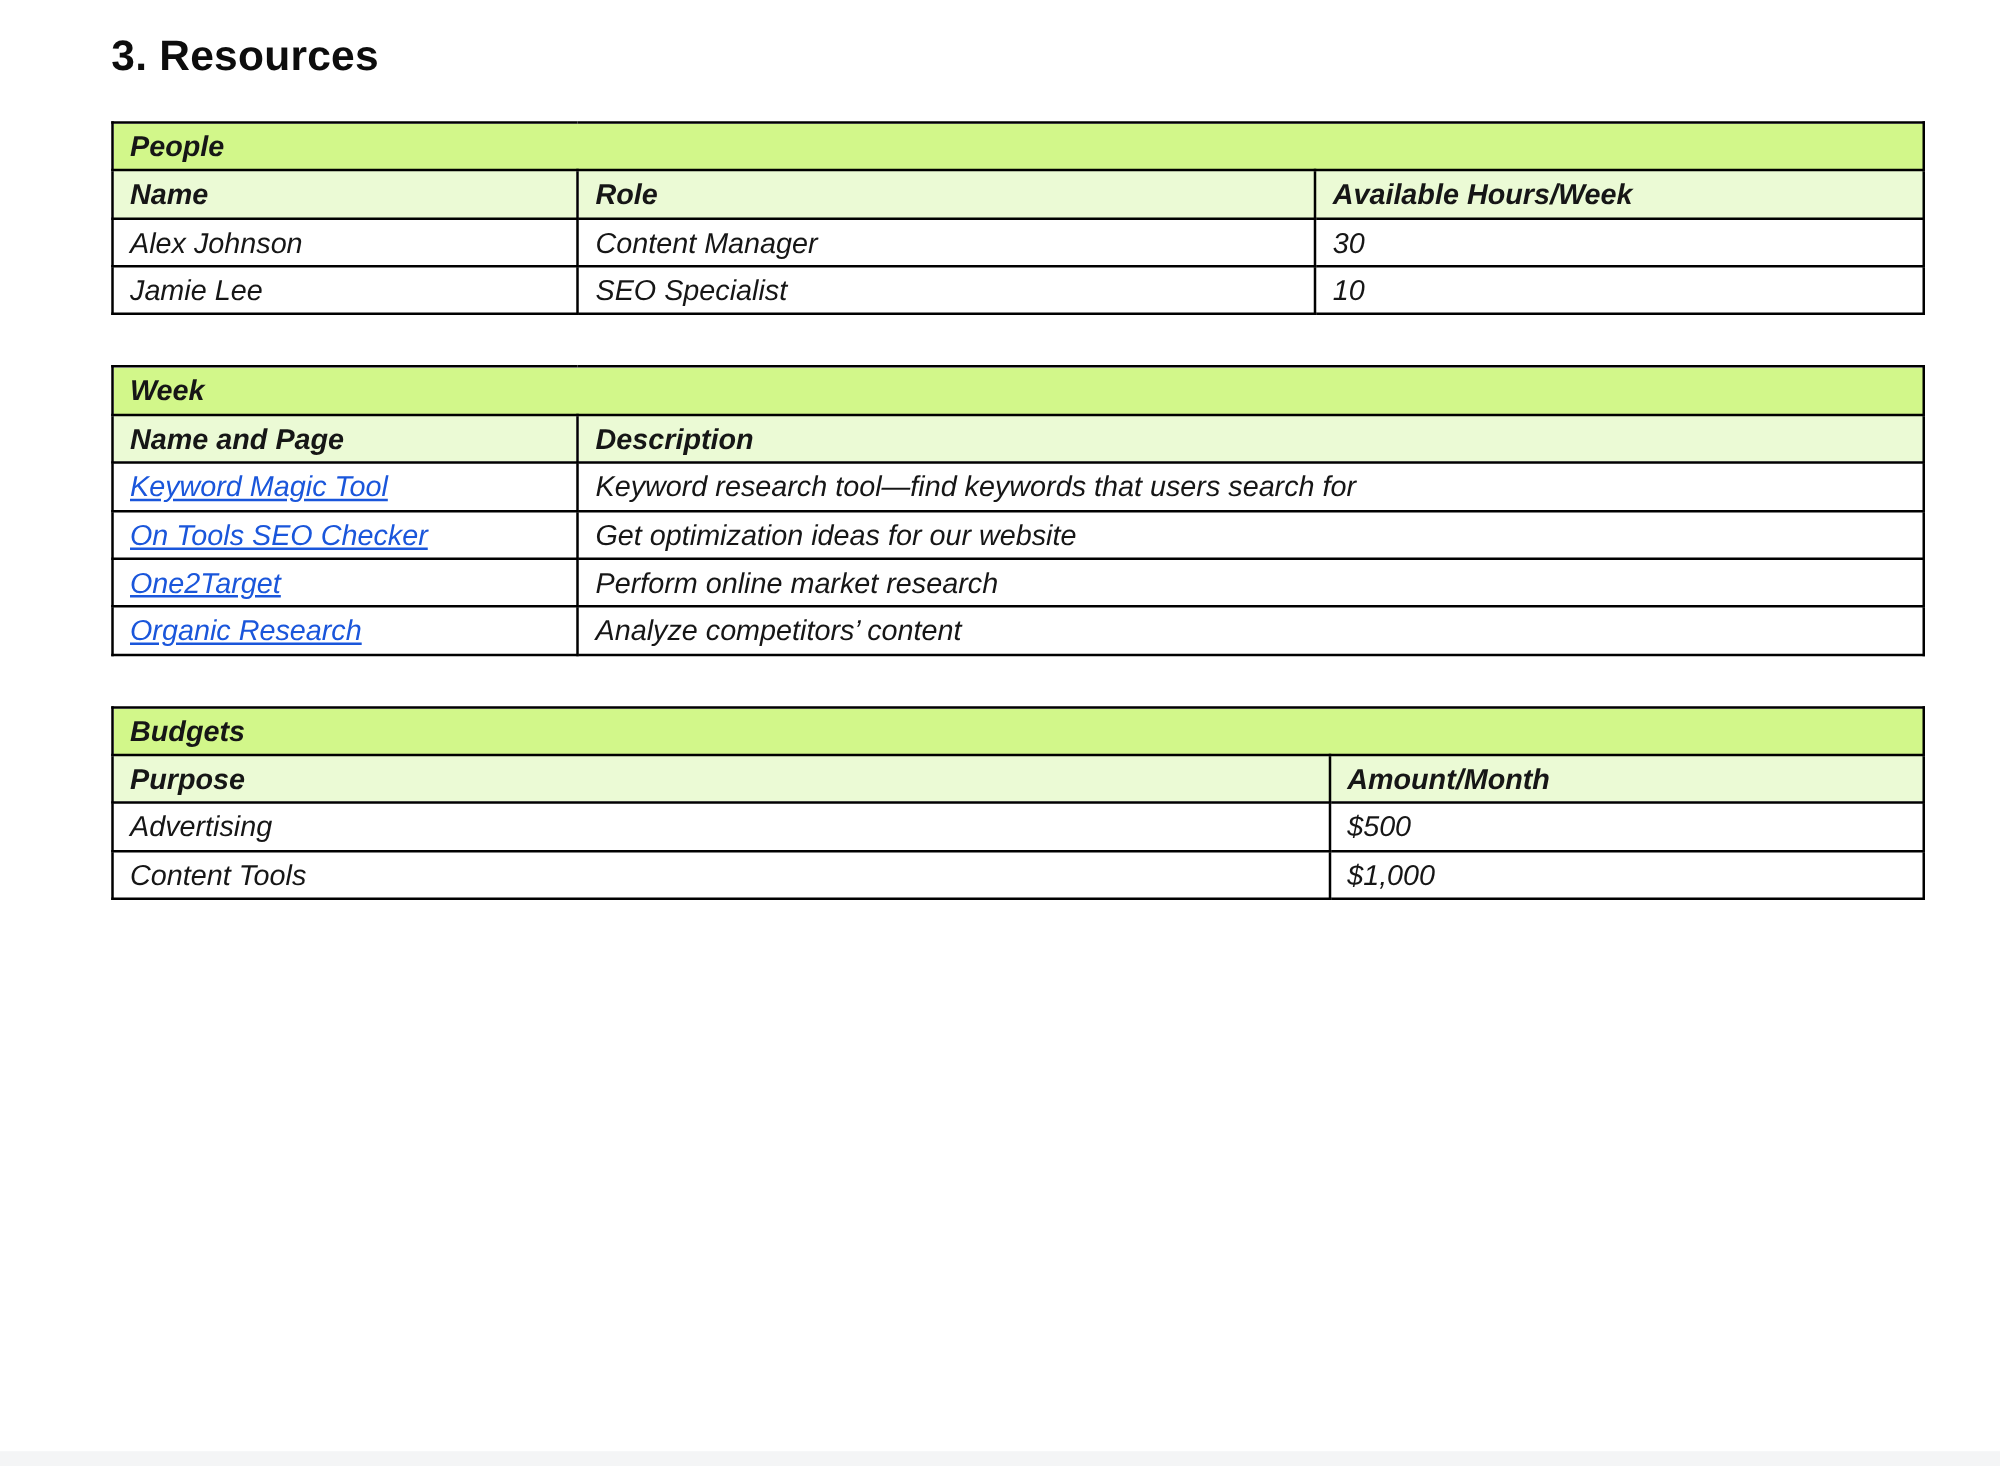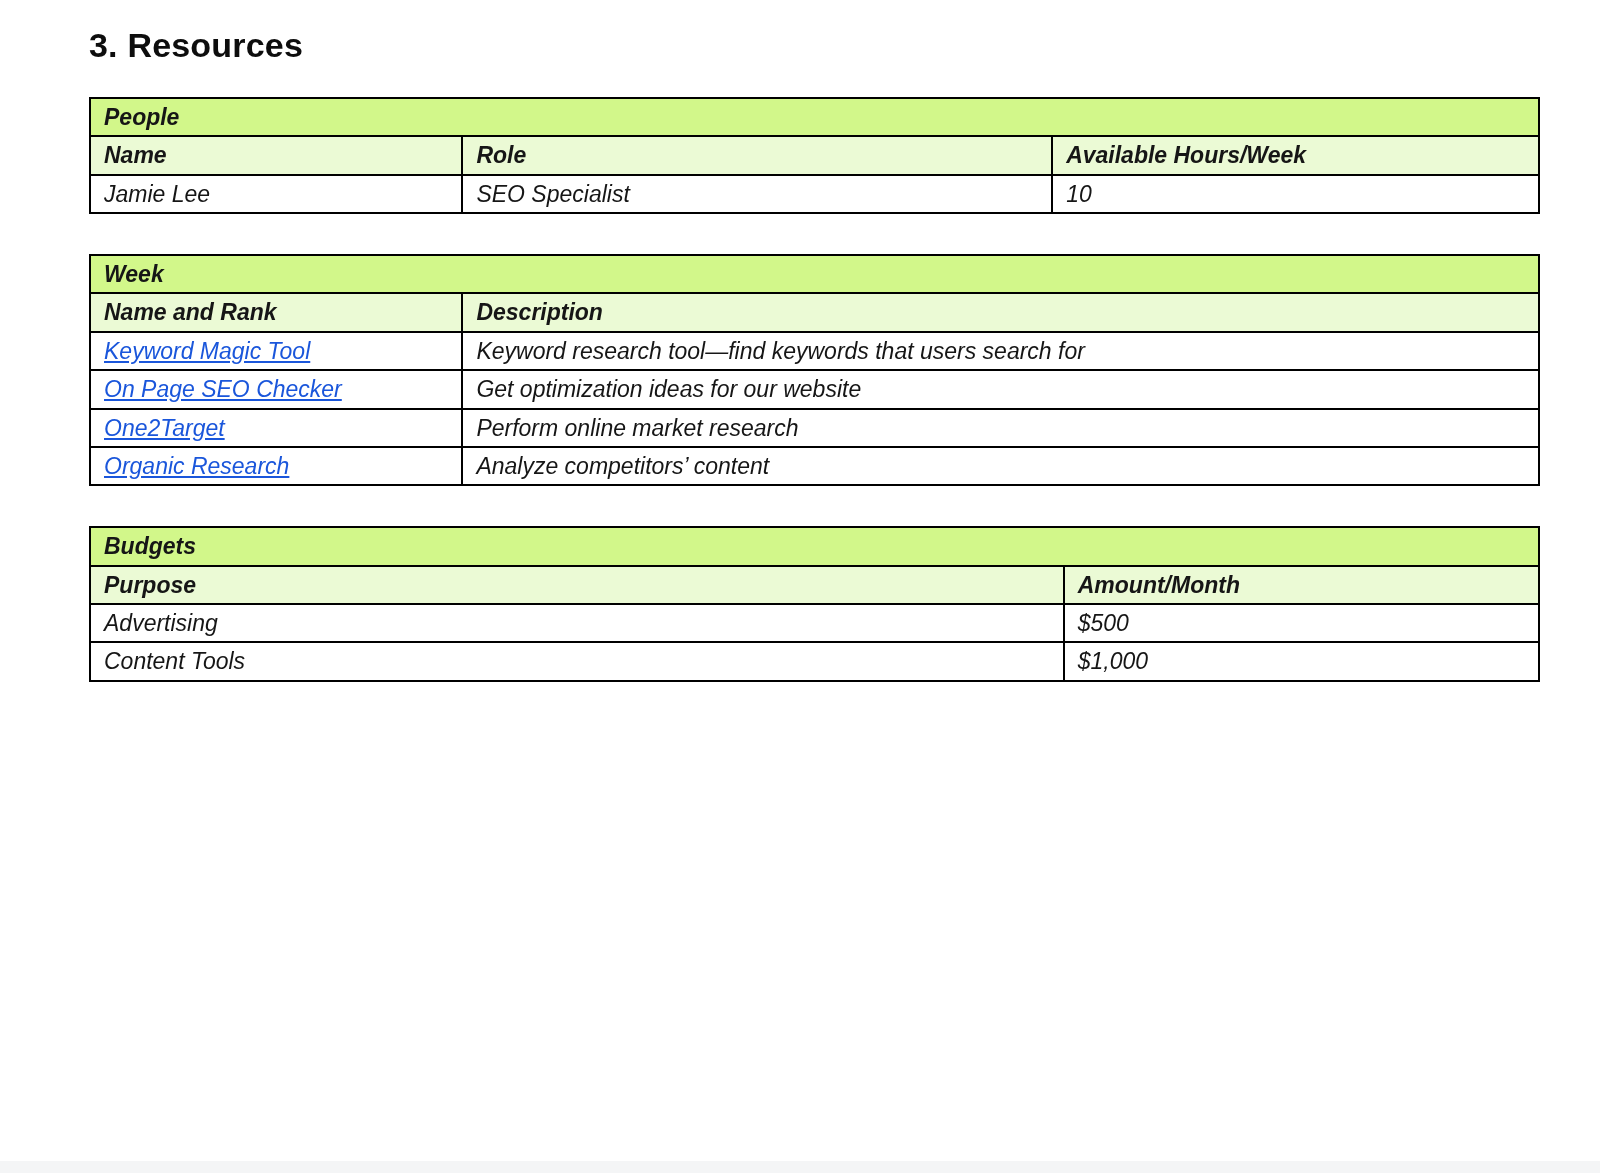--- a/index.html
+++ b/index.html
@@ -92,46 +92,51 @@
     <tbody>
       <tr class="title-row">
         <td colspan="3">People</td>
       </tr>
       <tr class="header-row">
         <td>Name</td>
         <td>Role</td>
         <td>Available Hours/Week</td>
       </tr>
       <tr class="data-row">
+        <td>Alex Johnson</td>
+        <td>Content Manager</td>
+        <td>30</td>
+      </tr>
+      <tr class="data-row">
         <td>Jamie Lee</td>
         <td>SEO Specialist</td>
         <td>10</td>
       </tr>
     </tbody>
   </table>
 
   <table class="tbl">
     <colgroup>
       <col style="width:25.7%">
       <col style="width:74.3%">
     </colgroup>
     <tbody>
       <tr class="title-row">
         <td colspan="2">Week</td>
       </tr>
       <tr class="header-row">
-        <td>Name and Rank</td>
+        <td>Name and Page</td>
         <td>Description</td>
       </tr>
       <tr class="data-row">
         <td><a class="tool-link" href="#">Keyword Magic Tool</a></td>
         <td class="desc-cell">Keyword research tool—find keywords that users search for</td>
       </tr>
       <tr class="data-row">
-        <td><a class="tool-link" href="#">On Page SEO Checker</a></td>
+        <td><a class="tool-link" href="#">On Tools SEO Checker</a></td>
         <td class="desc-cell">Get optimization ideas for our website</td>
       </tr>
       <tr class="data-row">
         <td><a class="tool-link" href="#">One2Target</a></td>
         <td class="desc-cell">Perform online market research</td>
       </tr>
       <tr class="data-row">
         <td><a class="tool-link" href="#">Organic Research</a></td>
         <td class="desc-cell">Analyze competitors’ content</td>
       </tr>

